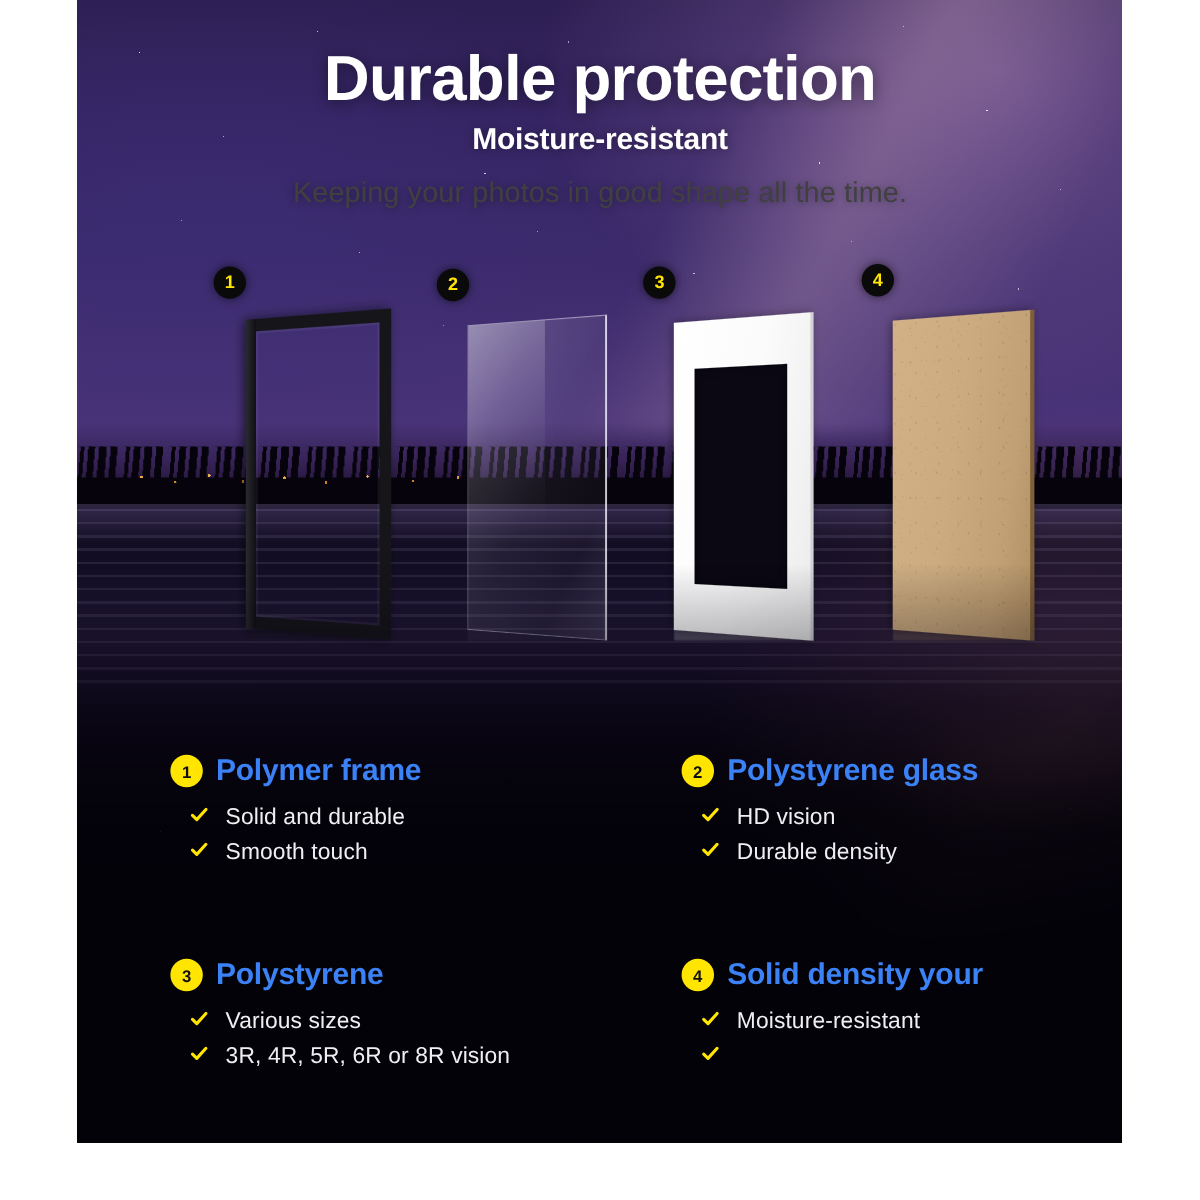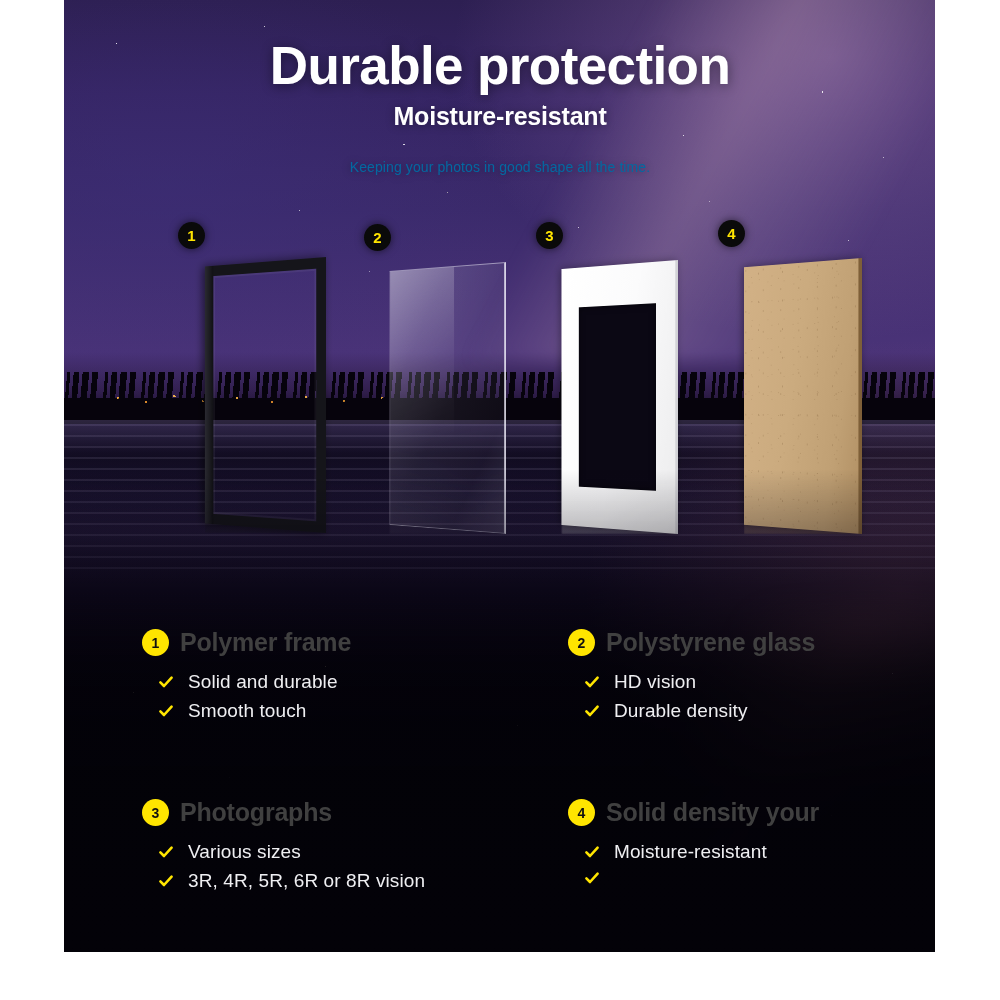--- a/index.html
+++ b/index.html
@@ -143,22 +143,22 @@
     letter-spacing:-0.6px; line-height:1.04;
     text-shadow:0 2px 12px rgba(0,0,0,0.45);
   }
   .h2 {
     margin-top:9px;
     font-size:25px; font-weight:bold; color:#ffffff;
     letter-spacing:-0.2px;
     text-shadow:0 1px 8px rgba(0,0,0,0.4);
   }
   .h3 {
-    margin-top:28px;
-    font-size:14px; font-weight:normal; color:#0369a1;
+    margin-top:16px;
+    font-size:24px; font-weight:normal; color:#404040;
     letter-spacing:0.1px;
     text-shadow:0 1px 8px rgba(0,0,0,0.4);
   }
 
   
   .layers { position:absolute; inset:0; z-index:4; }
 
   .badge-top {
     position:absolute; width:27px; height:27px; border-radius:50%;
     background:#0a0a0a; color:#ffe500;
@@ -293,25 +293,25 @@
   .fcol.right { padding-left:52px; }
 
   .ftitle { display:flex; align-items:center; gap:11px; }
   .badge-yellow {
     width:27px; height:27px; border-radius:50%; flex:0 0 27px;
     background:#ffe500; color:#101010;
     font-size:14px; font-weight:bold;
     display:flex; align-items:center; justify-content:center;
   }
   .ftitle-text {
-    font-size:25px; font-weight:bold; color:#404040; letter-spacing:-0.2px;
+    font-size:25px; font-weight:bold; color:#3b82f6; letter-spacing:-0.2px;
   }
 
   .fitems { margin-top:14px; padding-left:16px; }
-  .fitem { display:flex; align-items:center; gap:14px; margin-top:7px; }
+  .fitem { display:flex; gap:14px; margin-top:7px; }
   .check {
     width:16px; height:16px; flex:0 0 16px;
     display:flex; align-items:center; justify-content:center;
   }
   .check svg { display:block; }
   .fitem-text { font-size:19px; color:#efeff2; letter-spacing:0.1px; }
 
   .side-mask { position:absolute; top:0; width:64px; height:1000px; background:#fff; z-index:20; }
   .side-mask.l { left:0; }
   .side-mask.r { right:0; width:65px; }
@@ -421,21 +421,21 @@
               <span class="fitem-text">Durable density</span>
             </div>
           </div>
         </div>
       </div>
 
       <div class="frow">
         <div class="fcol">
           <div class="ftitle">
             <div class="badge-yellow">3</div>
-            <div class="ftitle-text">Photographs</div>
+            <div class="ftitle-text">Polystyrene</div>
           </div>
           <div class="fitems">
             <div class="fitem">
               <span class="check">
                 <svg width="16" height="16" viewBox="0 0 16 16">
                     <path d="M2.4 8.4 L6 12 L13.6 3.6" fill="none" stroke="#ffe500" stroke-width="2.6" stroke-linecap="round" stroke-linejoin="round"></path>
                   </svg>
               </span>
               <span class="fitem-text">Various sizes</span>
             </div>

